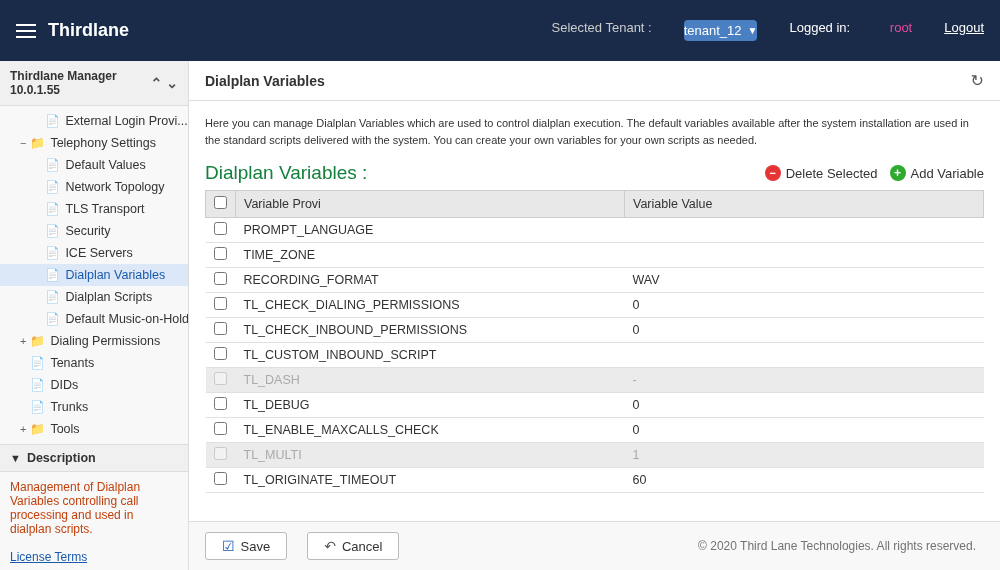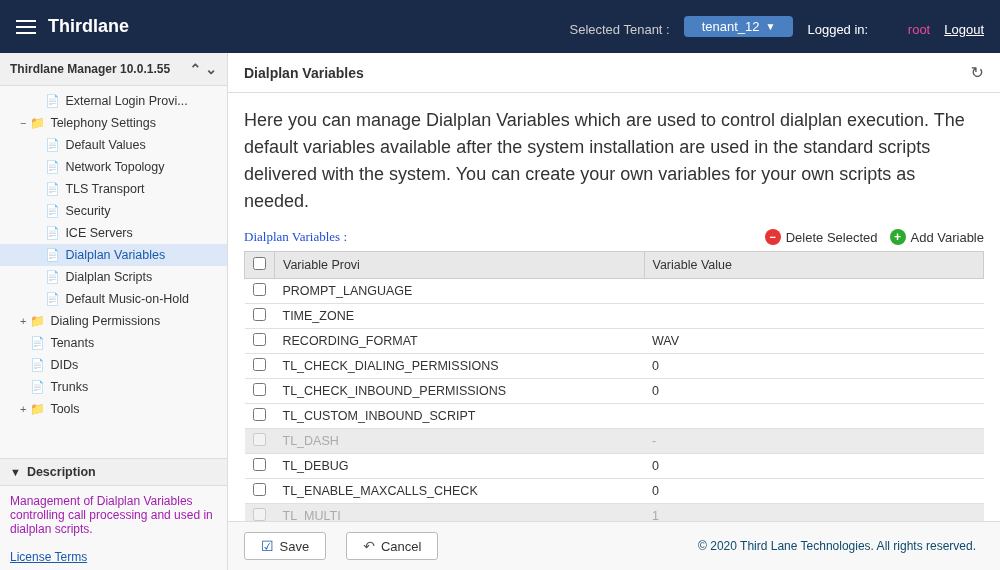--- a/index.html
+++ b/index.html
@@ -1,82 +1,82 @@
 <!DOCTYPE html>
 <html><head>
   <meta charset="utf-8">
   <style>
     * { box-sizing: border-box; margin: 0; padding: 0; }
     body { font-family: Arial, sans-serif; font-size: 13px; background: #f0f0f0; width: 1000px; height: 570px; overflow: hidden; display: flex; flex-direction: column; }
 
     
-    .header { background: #1a2b4a; color: white; height: 53px; display: flex; align-items: center; padding: 0 16px; flex-shrink: 0; }
+    .header { background: #1a2b4a; color: white; height: 61px; display: flex; align-items: center; padding: 0 16px; flex-shrink: 0; }
     .header-menu-icon { margin-right: 12px; cursor: pointer; display: flex; flex-direction: column; gap: 4px; }
     .header-menu-icon span { display: block; width: 20px; height: 2px; background: white; }
     .header-logo { font-size: 18px; font-weight: bold; color: white; flex: 1; }
-    .header-right { display: flex; align-items: flex-end; gap: 14px; font-size: 13px; }
+    .header-right { display: flex; align-items: flex-start; gap: 32px; font-size: 13px; }
     .tenant-label { color: #ccc; }
-    .tenant-badge { background: #4a7fc1; color: white; padding: 3px 18px; border-radius: 4px; display: flex; align-items: center; gap: 6px; cursor: pointer; }
+    .tenant-badge { background: #4a7fc1; color: white; padding: 3px 0; border-radius: 4px; display: flex; align-items: center; gap: 6px; cursor: pointer; }
     .tenant-badge .chevron { font-size: 10px; }
     .logged-in { color: #ccc; }
     .logged-in span { color: white; }
     .logout-link { color: white; text-decoration: underline; cursor: pointer; }
 
     
     .main { display: flex; flex: 1; overflow: hidden; }
 
     
-    .sidebar { width: 228px; background: #f8f8f8; border-right: 1px solid #ddd; display: flex; flex-direction: column; flex-shrink: 0; overflow: hidden; }
+    .sidebar { width: 189px; background: #f8f8f8; border-right: 1px solid #ddd; display: flex; flex-direction: column; flex-shrink: 0; overflow: hidden; }
     .sidebar-header { display: flex; align-items: center; justify-content: space-between; padding: 8px 10px; background: #f0f0f0; border-bottom: 1px solid #ddd; font-size: 12px; font-weight: bold; color: #333; }
     .sidebar-header-icons { display: flex; gap: 4px; }
     .sidebar-header-icon { cursor: pointer; color: #555; font-size: 14px; }
     .sidebar-tree { flex: 1; overflow-y: auto; padding: 4px 0; }
     .tree-item { display: flex; align-items: center; padding: 4px 8px; cursor: pointer; color: #333; font-size: 12.5px; white-space: nowrap; overflow: hidden; text-overflow: ellipsis; }
     .tree-item.active { background: #dce8f7; color: #1a5aad; }
     .tree-item .icon { margin-right: 5px; font-size: 12px; color: #5a7abf; flex-shrink: 0; }
     .tree-item .folder-icon { color: #e8a020; }
     .tree-item .toggle { margin-right: 4px; font-size: 11px; color: #666; flex-shrink: 0; }
     .tree-item-indent1 { padding-left: 20px; }
     .tree-item-indent2 { padding-left: 35px; }
     .sidebar-bottom { border-top: 1px solid #ddd; }
     .description-header { display: flex; align-items: center; padding: 6px 10px; background: #f0f0f0; border-bottom: 1px solid #ddd; cursor: pointer; font-size: 12.5px; font-weight: bold; color: #333; }
     .description-header .chevron { margin-right: 6px; font-size: 11px; }
-    .description-content { padding: 8px 10px; font-size: 12px; color: #a21caf; background: #f8f8f8; min-height: 55px; }
+    .description-content { padding: 8px 10px; font-size: 12px; color: #c2410c; background: #f8f8f8; min-height: 55px; }
     .license-link { padding: 6px 10px; font-size: 12px; color: #1a5aad; text-decoration: underline; cursor: pointer; background: #f8f8f8; }
 
     
     .content { flex: 1; display: flex; flex-direction: column; background: white; overflow: hidden; }
     .content-header { padding: 10px 16px; background: white; border-bottom: 1px solid #ddd; display: flex; align-items: center; justify-content: space-between; }
     .content-title { font-size: 14px; font-weight: bold; color: #333; }
     .refresh-icon { color: #555; cursor: pointer; font-size: 16px; }
 
     .content-body { padding: 14px 16px; flex: 1; overflow-y: auto; }
-    .description-text { font-size: 18px; color: #333; line-height: 1.5; margin-bottom: 14px; }
+    .description-text { font-size: 11px; color: #333; line-height: 1.5; margin-bottom: 14px; }
 
     .table-header-bar { display: flex; align-items: center; justify-content: space-between; margin-bottom: 6px; }
-    .table-label { font-size: 13px; color: #1d4ed8; font-weight: normal; font-family: Liberation Serif, serif; }
+    .table-label { font-size: 19px; color: #15803d; font-weight: normal; }
     .table-actions { display: flex; align-items: center; gap: 12px; }
     .action-btn { display: flex; align-items: center; gap: 5px; cursor: pointer; font-size: 13px; color: #333; }
     .action-btn .dot-red { width: 16px; height: 16px; background: #e53535; border-radius: 50%; display: flex; align-items: center; justify-content: center; color: white; font-size: 11px; font-weight: bold; }
     .action-btn .dot-green { width: 16px; height: 16px; background: #2eaa2e; border-radius: 50%; display: flex; align-items: center; justify-content: center; color: white; font-size: 12px; font-weight: bold; }
 
     
     .data-table { width: 100%; border-collapse: collapse; font-size: 12.5px; }
     .data-table thead th { background: #e8e8e8; padding: 5px 8px; text-align: left; border: 1px solid #ccc; font-weight: normal; color: #333; }
     .data-table thead th.col-check { width: 30px; }
     .data-table thead th.col-name { width: 50%; }
     .data-table tbody tr td { padding: 4px 8px; border-bottom: 1px solid #e0e0e0; color: #333; }
     .data-table tbody tr td.col-check { text-align: center; }
     .data-table tbody tr.disabled { background: #ebebeb; color: #999; }
     .data-table tbody tr.disabled td { color: #aaa; }
     .data-table input[type="checkbox"] { cursor: pointer; }
 
     
     .content-footer { padding: 10px 16px; background: #f8f8f8; border-top: 1px solid #ddd; display: flex; align-items: center; justify-content: center; gap: 20px; }
-    .footer-copyright { flex: 1; text-align: right; font-size: 12px; color: #0c4a6e; padding-right: 8px; }
+    .footer-copyright { flex: 1; text-align: right; font-size: 12px; color: #737373; padding-right: 8px; }
     .btn-save { display: flex; align-items: center; gap: 6px; background: white; border: 1px solid #bbb; padding: 5px 16px; border-radius: 3px; cursor: pointer; font-size: 13px; color: #333; }
     .btn-save .check-icon { color: #1a5aad; font-size: 14px; }
     .btn-cancel { display: flex; align-items: center; gap: 6px; background: white; border: 1px solid #bbb; padding: 5px 16px; border-radius: 3px; cursor: pointer; font-size: 13px; color: #333; }
     .btn-cancel .cancel-icon { color: #555; font-size: 14px; }
   </style>
 </head>
 <body>
 
 <div class="header">
   <div class="header-menu-icon">
@@ -289,20 +289,27 @@
     <td>TL_ENABLE_MAXCALLS_CHECK</td>
     <td>0</td>
   </tr>
             <tr class="disabled">
     <td class="col-check">
       <input type="checkbox" disabled="" style="">
     </td>
     <td>TL_MULTI</td>
     <td>1</td>
   </tr>
+            <tr>
+    <td class="col-check">
+      <input type="checkbox" style="">
+    </td>
+    <td>TL_ORIGINATE_TIMEOUT</td>
+    <td>60</td>
+  </tr>
           </tbody>
       </table>
     </div>
     <div class="content-footer">
       <button class="btn-save">
         <span class="check-icon">☑</span>
         <span>Save</span>
       </button>
       <button class="btn-cancel">
         <span class="cancel-icon">↶</span>

